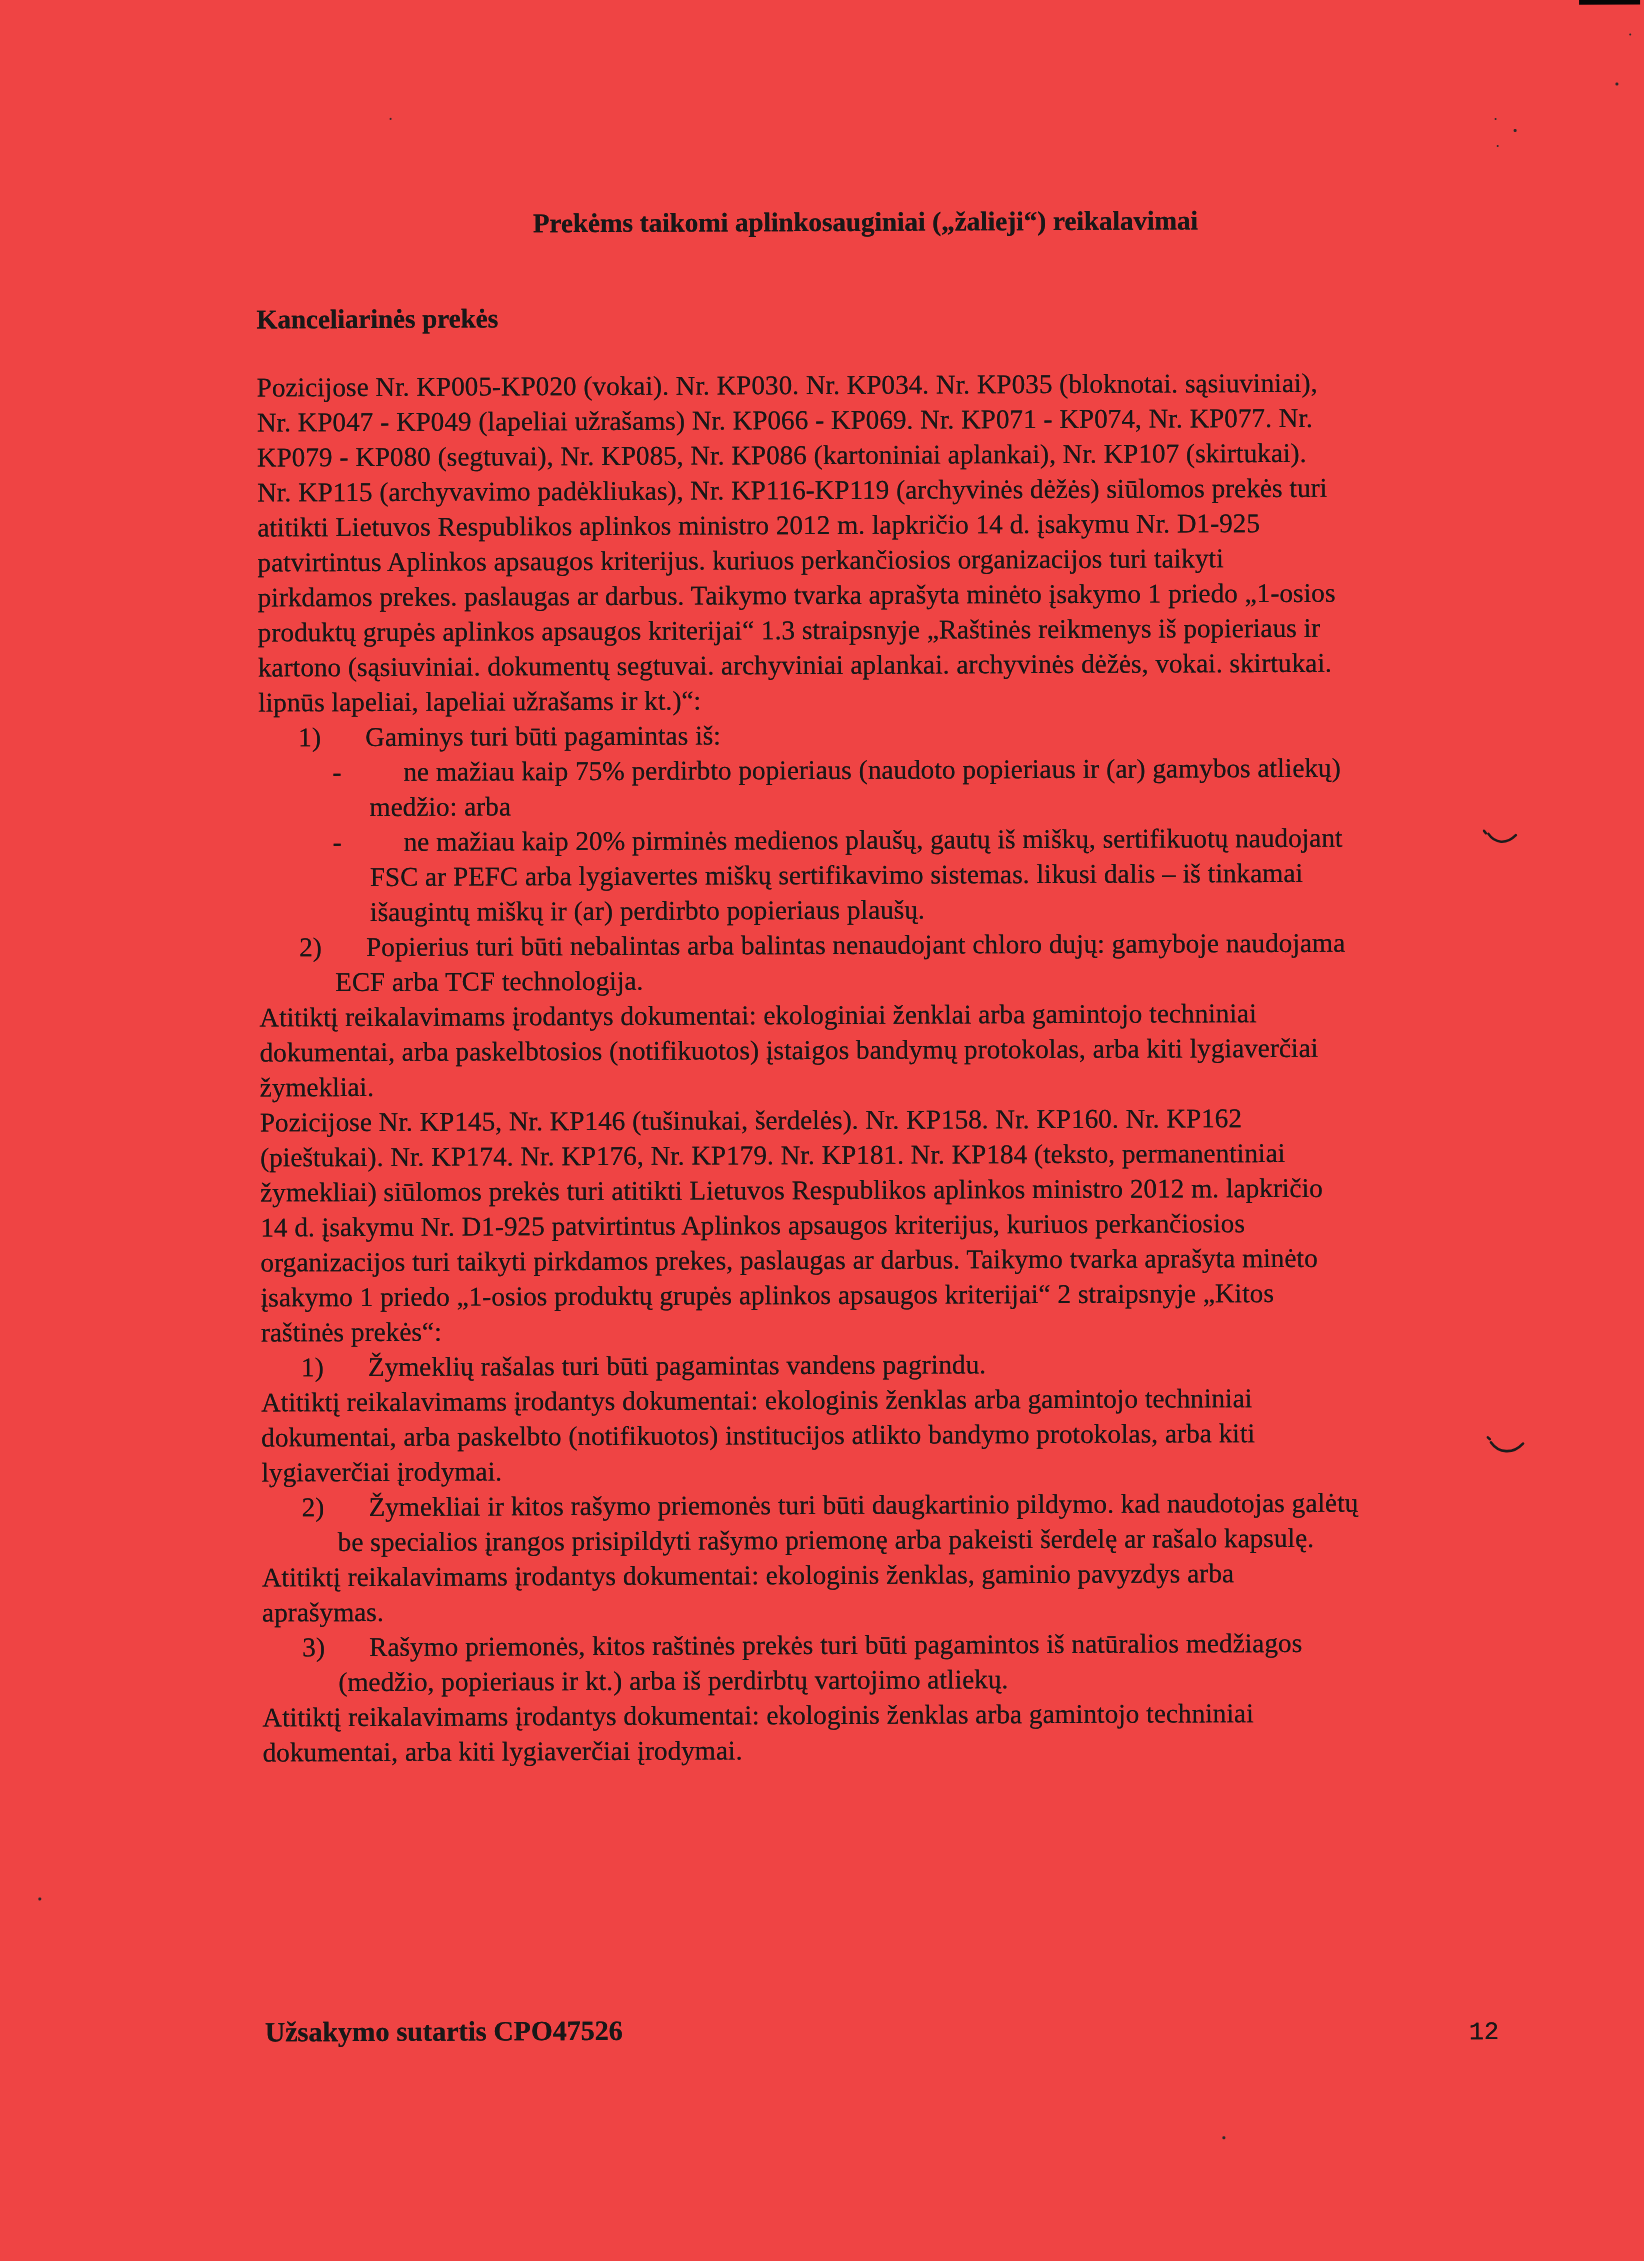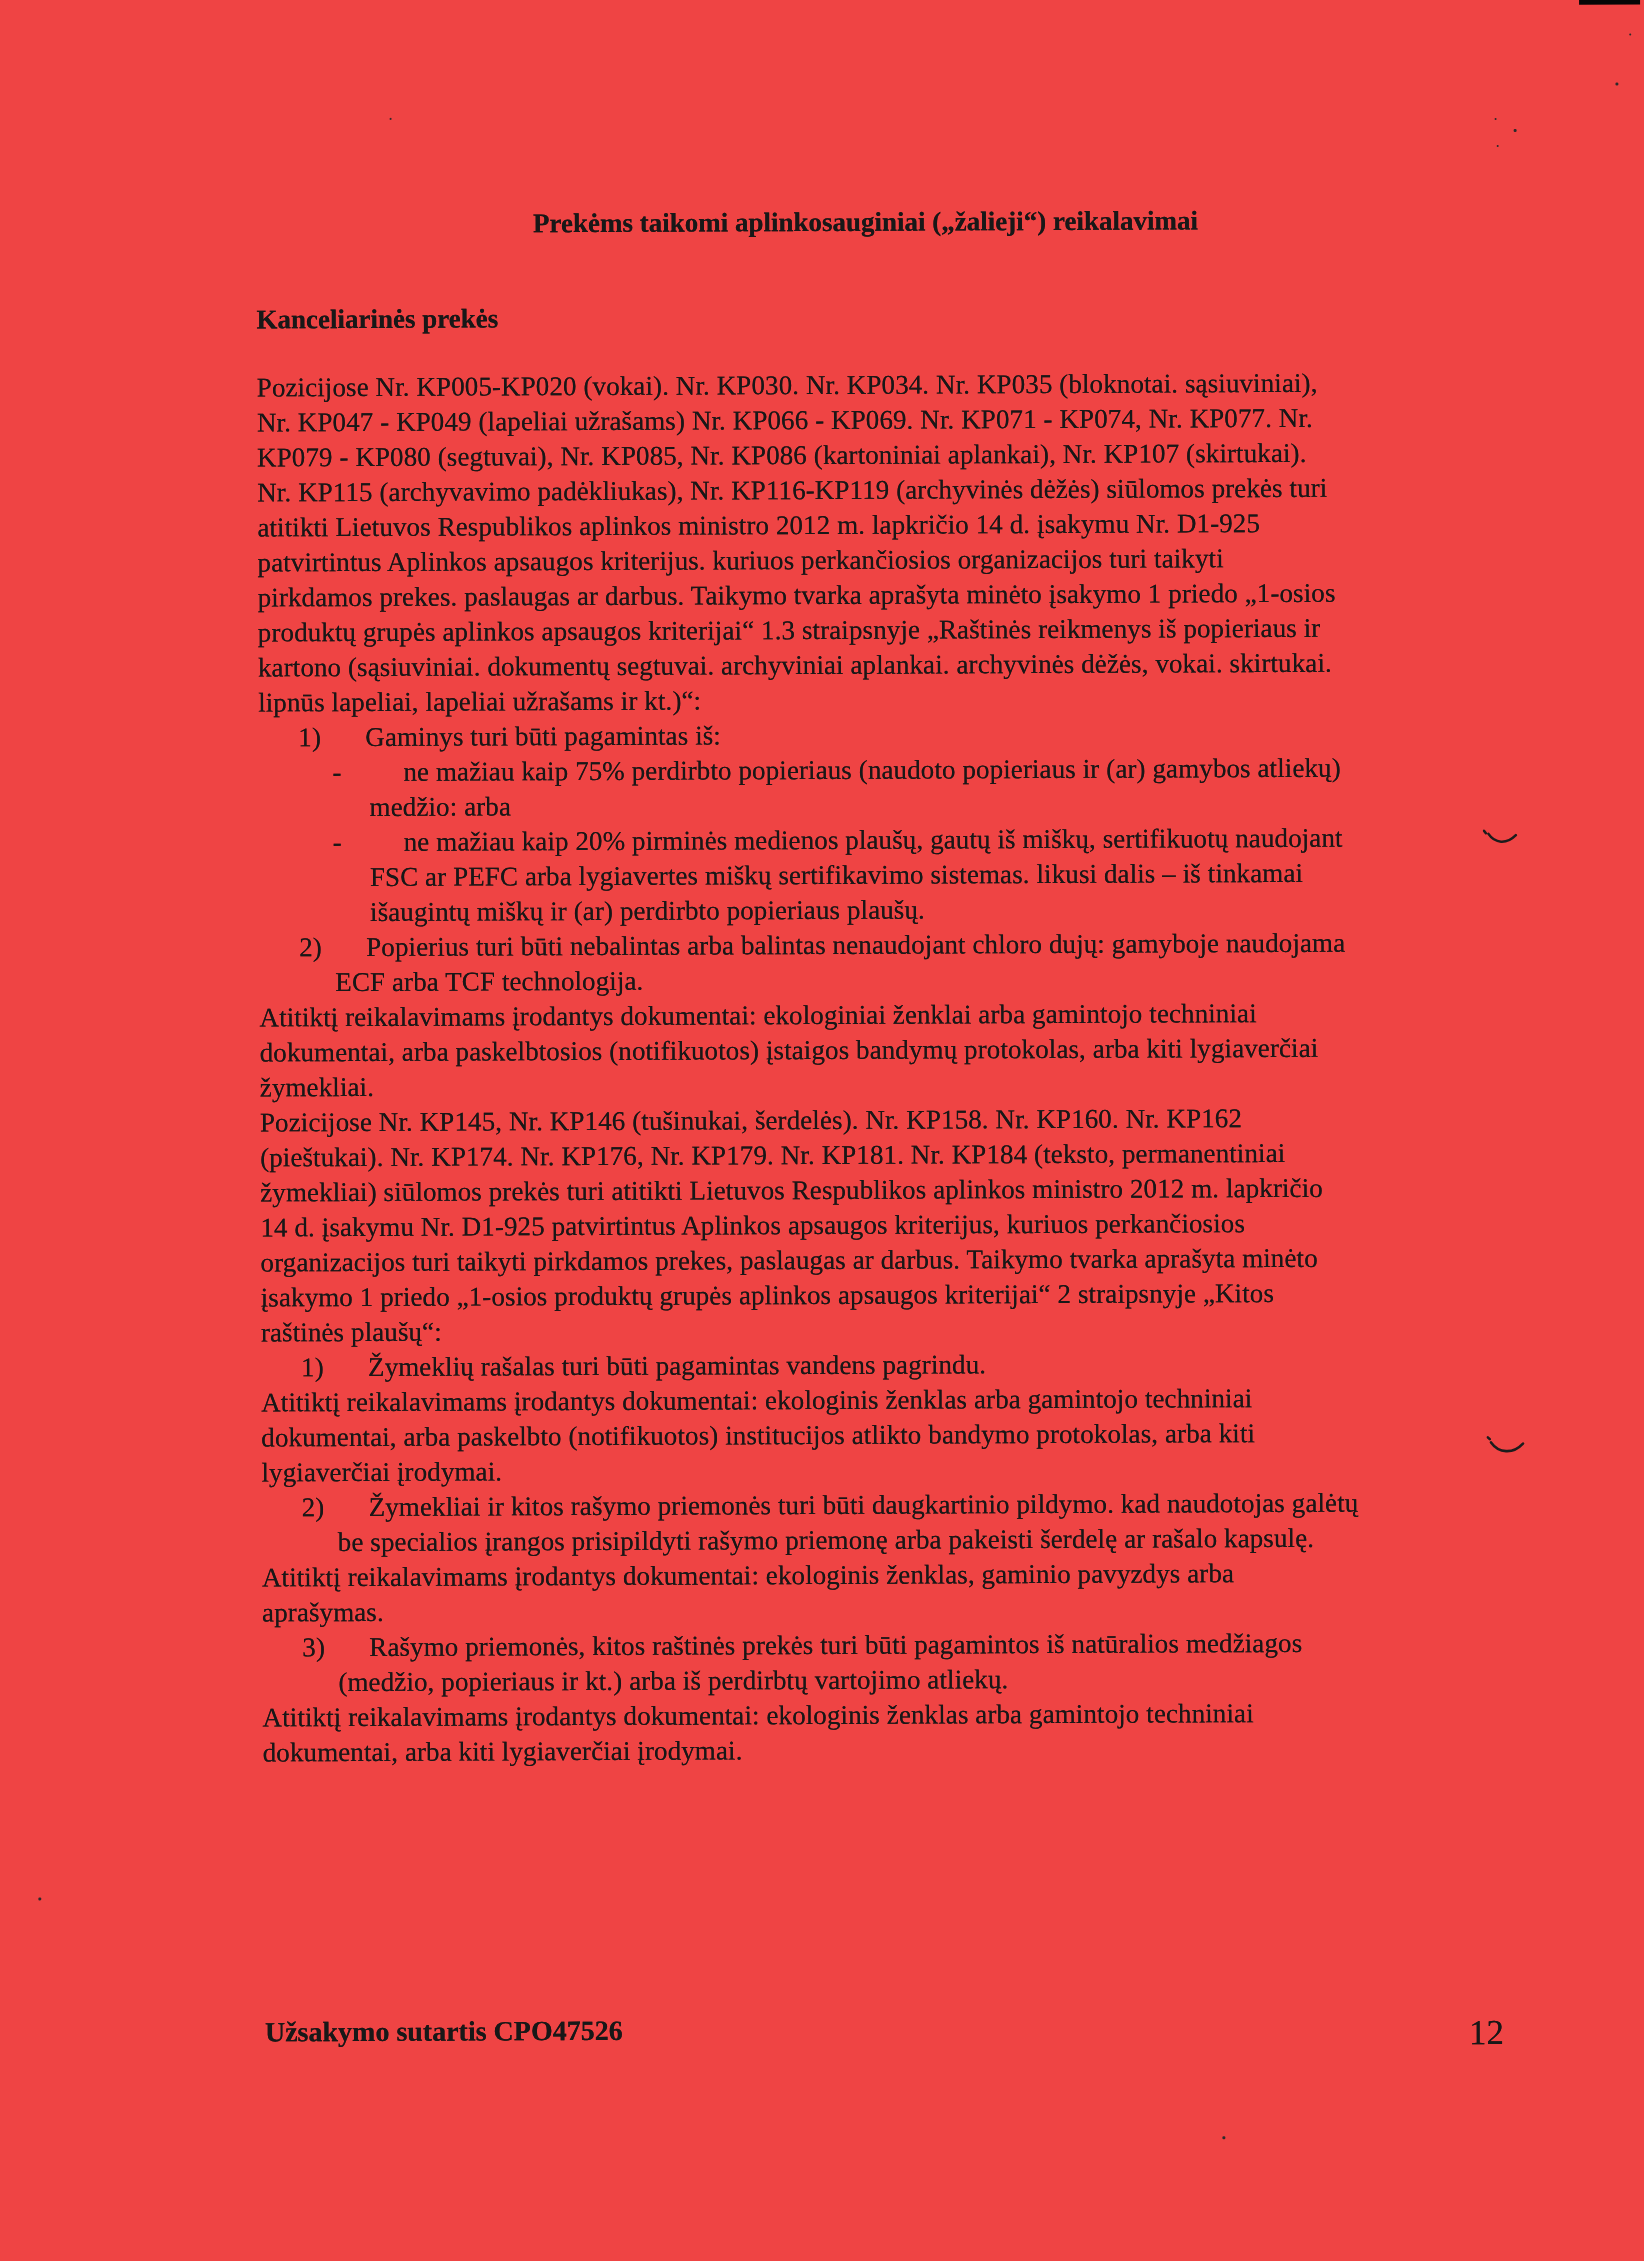--- a/index.html
+++ b/index.html
@@ -37,21 +37,21 @@
   .line.dash { padding-left: 74px; }
   .line.dash .marker { display: inline-block; width: 71px; }
   .line.bcont { padding-left: 111px; }
   .line.icont { padding-left: 76px; }
   .footer-label {
     position: absolute; top: 2012px; left: 260px;
     font-weight: bold; font-size: 28px; line-height: 35px; white-space: nowrap;
   }
   .page-number {
     position: absolute; top: 2018px; left: 1464px;
-    font-size: 35px; line-height: 35px;
+    font-size: 25px; line-height: 35px; font-family: Liberation Mono, monospace;
   }
   .corner-bar {
     position: absolute; top: 0; right: 0;
     width: 61px; height: 8.4px; background: #070707;
   }
   .pen-mark { position: absolute; }
   .speck { position: absolute; background: #2b2b2b; border-radius: 50%; }
 </style>
 </head>
 <body>
@@ -84,21 +84,21 @@
         <div class="line icont"><span>ECF arba TCF technologija.</span></div>
         <div class="line p"><span>Atitiktį reikalavimams įrodantys dokumentai: ekologiniai ženklai arba gamintojo techniniai</span></div>
         <div class="line p"><span>dokumentai, arba paskelbtosios (notifikuotos) įstaigos bandymų protokolas, arba kiti lygiaverčiai</span></div>
         <div class="line p"><span>žymekliai.</span></div>
         <div class="line p"><span>Pozicijose Nr. KP145, Nr. KP146 (tušinukai, šerdelės). Nr. KP158. Nr. KP160. Nr. KP162</span></div>
         <div class="line p"><span>(pieštukai). Nr. KP174. Nr. KP176, Nr. KP179. Nr. KP181. Nr. KP184 (teksto, permanentiniai</span></div>
         <div class="line p"><span>žymekliai) siūlomos prekės turi atitikti Lietuvos Respublikos aplinkos ministro 2012 m. lapkričio</span></div>
         <div class="line p"><span>14 d. įsakymu Nr. D1-925 patvirtintus Aplinkos apsaugos kriterijus, kuriuos perkančiosios</span></div>
         <div class="line p"><span>organizacijos turi taikyti pirkdamos prekes, paslaugas ar darbus. Taikymo tvarka aprašyta minėto</span></div>
         <div class="line p"><span>įsakymo 1 priedo „1-osios produktų grupės aplinkos apsaugos kriterijai“ 2 straipsnyje „Kitos</span></div>
-        <div class="line p"><span>raštinės plaušų“:</span></div>
+        <div class="line p"><span>raštinės prekės“:</span></div>
         <div class="line ind1"><span class="marker">1)</span><span>Žymeklių rašalas turi būti pagamintas vandens pagrindu.</span></div>
         <div class="line p"><span>Atitiktį reikalavimams įrodantys dokumentai: ekologinis ženklas arba gamintojo techniniai</span></div>
         <div class="line p"><span>dokumentai, arba paskelbto (notifikuotos) institucijos atlikto bandymo protokolas, arba kiti</span></div>
         <div class="line p"><span>lygiaverčiai įrodymai.</span></div>
         <div class="line ind1"><span class="marker">2)</span><span>Žymekliai ir kitos rašymo priemonės turi būti daugkartinio pildymo. kad naudotojas galėtų</span></div>
         <div class="line icont"><span>be specialios įrangos prisipildyti rašymo priemonę arba pakeisti šerdelę ar rašalo kapsulę.</span></div>
         <div class="line p"><span>Atitiktį reikalavimams įrodantys dokumentai: ekologinis ženklas, gaminio pavyzdys arba</span></div>
         <div class="line p"><span>aprašymas.</span></div>
         <div class="line ind1"><span class="marker">3)</span><span>Rašymo priemonės, kitos raštinės prekės turi būti pagamintos iš natūralios medžiagos</span></div>
         <div class="line icont"><span>(medžio, popieriaus ir kt.) arba iš perdirbtų vartojimo atliekų.</span></div>

